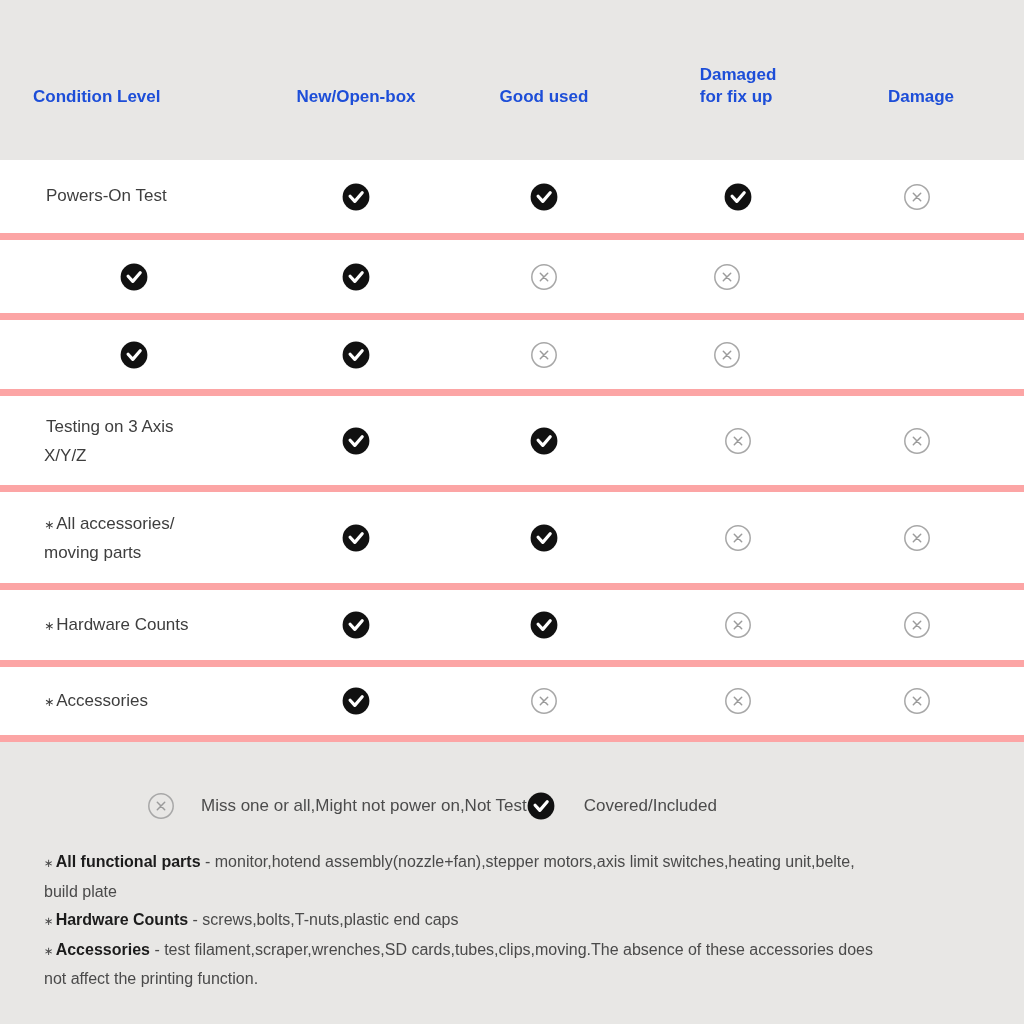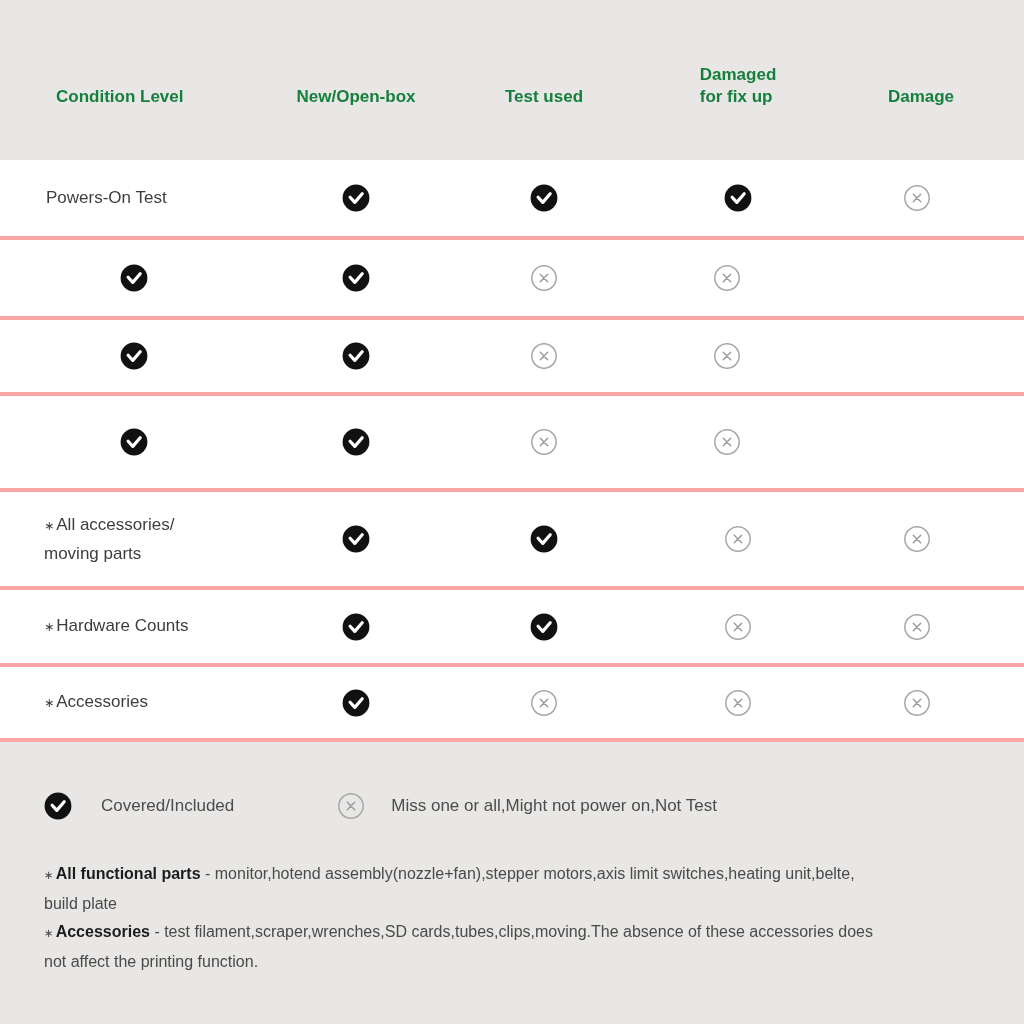--- a/index.html
+++ b/index.html
@@ -19,32 +19,32 @@
     display:grid;
     grid-template-columns:268px 176px 200px 188px 192px;
     align-items:end;
     padding-bottom:52px;
   }
   .th {
     text-align:center;
     font-weight:bold;
     font-size:17px;
     line-height:22px;
-    color:#15803d;
+    color:#1d4ed8;
   }
   .th .inner { display:inline-block; text-align:left; white-space:pre-line; }
-  .th.first { text-align:left; padding-left:56px; }
+  .th.first { text-align:left; padding-left:33px; }
   .th.last  { padding-right:14px; }
 
   
   .row {
     display:grid;
     grid-template-columns:268px 176px 200px 188px 192px;
     align-items:center;
-    border-bottom:4px solid #fca5a5;
+    border-bottom:7px solid #fca5a5;
     background:#ffffff;
   }
   .h80{height:80px} .h76{height:76px} .h96{height:96px}
   .h98{height:98px} .h77{height:77px} .h75{height:75px}
 
   .label-cell {
     padding-left:44px;
     font-size:17px;
     line-height:27px;
     color:#3e3e3e;
@@ -71,37 +71,37 @@
   }
   .legend { display:flex; align-items:center; }
   .legend-item { display:flex; align-items:center; }
   .legend-item .licon { flex:0 0 auto; display:flex; }
   .legend-item .ltxt { font-size:17px; color:#4c4c4c; }
   .legend-item.first .ltxt { margin-left:29px; }
   .legend-item.second { margin-left:104px; }
   .legend-item.second .ltxt { margin-left:27px; }
 
   .notes {
-    margin-top:40px;
+    margin-top:28px;
     font-size:16px;
     line-height:28.5px;
     color:#4a4a4a;
   }
   .note b { color:#1c1c1c; font-weight:bold; }
   .note-desc { white-space:pre-line; }
 </style>
 </head>
 <body>
 
 <div class="page">
 
   <div class="thead">
     <div class="th first"><span class="inner">Condition Level</span></div>
     <div class="th"><span class="inner">New/Open-box</span></div>
-    <div class="th"><span class="inner">Test used</span></div>
+    <div class="th"><span class="inner">Good used</span></div>
     <div class="th"><span class="inner">Damaged
 for fix up</span></div>
     <div class="th last"><span class="inner">Damage</span></div>
   </div>
 
   <div class="row h80">
     <div class="label-cell"><span class="star"></span><span class="lbl">Powers-On Test</span></div>
     <div class="cell">
         <svg width="28" height="28" viewBox="0 0 28 28">
           <circle cx="14" cy="14" r="13.4" fill="#111111"></circle>
@@ -176,20 +176,22 @@
       </div>
     <div class="cell last">
         <svg width="26" height="26" viewBox="0 0 26 26">
           <circle cx="13" cy="13" r="12.2" fill="none" stroke="#a8a8a8" stroke-width="1.5"></circle>
           <path d="M9.3 9.3 L16.7 16.7 M16.7 9.3 L9.3 16.7" stroke="#9b9b9b" stroke-width="1.5" stroke-linecap="round"></path>
         </svg>
       </div>
   </div>
 
   <div class="row h96">
+    <div class="label-cell"><span class="star"></span><span class="lbl">Testing on 3 Axis
+X/Y/Z</span></div>
     <div class="cell">
         <svg width="28" height="28" viewBox="0 0 28 28">
           <circle cx="14" cy="14" r="13.4" fill="#111111"></circle>
           <path d="M8.1 13.2 L12.8 18.4 L20.2 9.8" fill="none" stroke="#ffffff" stroke-width="3.2" stroke-linecap="round" stroke-linejoin="round"></path>
         </svg>
       </div>
     <div class="cell">
         <svg width="28" height="28" viewBox="0 0 28 28">
           <circle cx="14" cy="14" r="13.4" fill="#111111"></circle>
           <path d="M8.1 13.2 L12.8 18.4 L20.2 9.8" fill="none" stroke="#ffffff" stroke-width="3.2" stroke-linecap="round" stroke-linejoin="round"></path>
@@ -289,41 +291,42 @@
     <div class="cell last">
         <svg width="26" height="26" viewBox="0 0 26 26">
           <circle cx="13" cy="13" r="12.2" fill="none" stroke="#a8a8a8" stroke-width="1.5"></circle>
           <path d="M9.3 9.3 L16.7 16.7 M16.7 9.3 L9.3 16.7" stroke="#9b9b9b" stroke-width="1.5" stroke-linecap="round"></path>
         </svg>
       </div>
   </div>
 
   <div class="footer">
     <div class="legend">
+      <div class="legend-item second">
+        <span class="licon">
+            <svg width="26" height="26" viewBox="0 0 26 26">
+              <circle cx="13" cy="13" r="12.2" fill="none" stroke="#a8a8a8" stroke-width="1.5"></circle>
+              <path d="M9.3 9.3 L16.7 16.7 M16.7 9.3 L9.3 16.7" stroke="#9b9b9b" stroke-width="1.5" stroke-linecap="round"></path>
+            </svg>
+          </span>
+        <span class="ltxt">Miss one or all,Might not power on,Not Test</span>
+      </div>
       <div class="legend-item first">
         <span class="licon">
             <svg width="28" height="28" viewBox="0 0 28 28">
               <circle cx="14" cy="14" r="13.4" fill="#111111"></circle>
               <path d="M8.1 13.2 L12.8 18.4 L20.2 9.8" fill="none" stroke="#ffffff" stroke-width="3.2" stroke-linecap="round" stroke-linejoin="round"></path>
             </svg>
           </span>
         <span class="ltxt">Covered/Included</span>
       </div>
-      <div class="legend-item second">
-        <span class="licon">
-            <svg width="26" height="26" viewBox="0 0 26 26">
-              <circle cx="13" cy="13" r="12.2" fill="none" stroke="#a8a8a8" stroke-width="1.5"></circle>
-              <path d="M9.3 9.3 L16.7 16.7 M16.7 9.3 L9.3 16.7" stroke="#9b9b9b" stroke-width="1.5" stroke-linecap="round"></path>
-            </svg>
-          </span>
-        <span class="ltxt">Miss one or all,Might not power on,Not Test</span>
-      </div>
     </div>
 
     <div class="notes">
       <p class="note"><span class="star">∗</span><b>All functional parts</b><span class="note-desc"> - monitor,hotend assembly(nozzle+fan),stepper motors,axis limit switches,heating unit,belte,
 build plate</span></p>
+      <p class="note"><span class="star">∗</span><b>Hardware Counts</b><span class="note-desc"> - screws,bolts,T-nuts,plastic end caps</span></p>
       <p class="note"><span class="star">∗</span><b>Accessories</b><span class="note-desc"> - test filament,scraper,wrenches,SD cards,tubes,clips,moving.The absence of these accessories does
 not affect the printing function.</span></p>
     </div>
   </div>
 
 </div>
 
 </body></html>

